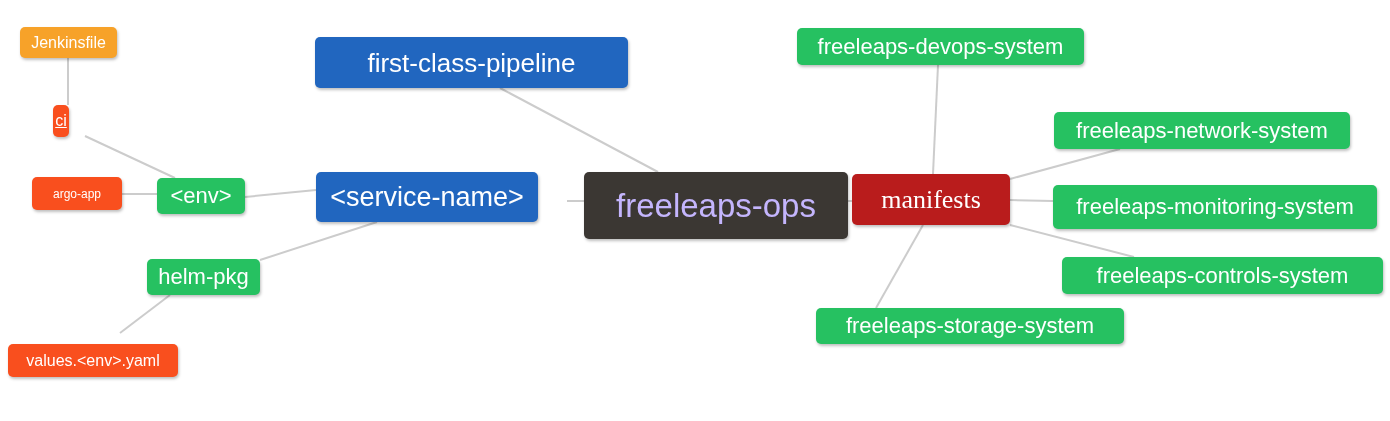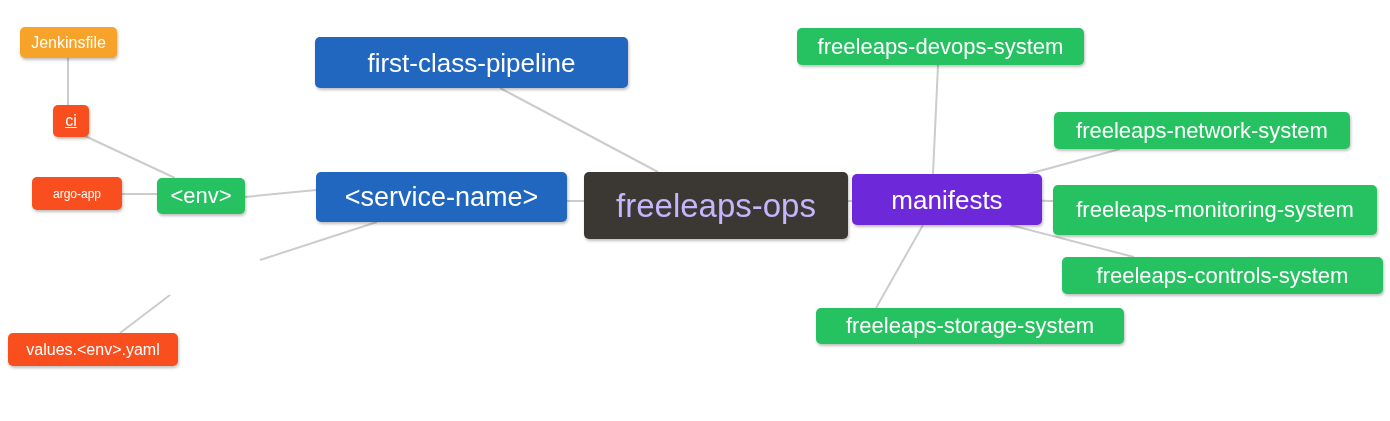--- a/index.html
+++ b/index.html
@@ -52,26 +52,27 @@
       <line x1="500" y1="88" x2="658" y2="172" stroke="#cccccc" stroke-width="2"></line>
       <line x1="567" y1="201" x2="584" y2="201" stroke="#cccccc" stroke-width="2"></line>
       <line x1="848" y1="201" x2="852" y2="201" stroke="#cccccc" stroke-width="2"></line>
       <line x1="933" y1="174" x2="938" y2="65" stroke="#cccccc" stroke-width="2"></line>
       <line x1="1010" y1="179" x2="1120" y2="149" stroke="#cccccc" stroke-width="2"></line>
       <line x1="1010" y1="200" x2="1053" y2="201" stroke="#cccccc" stroke-width="2"></line>
       <line x1="1010" y1="225" x2="1134" y2="257" stroke="#cccccc" stroke-width="2"></line>
       <line x1="923" y1="225" x2="876" y2="308" stroke="#cccccc" stroke-width="2"></line>
     </svg>
 <div class="node" style="left: 20px; top: 27px; width: 97px; height: 31px; font-size: 16px; background: rgb(247, 162, 41); color: rgb(255, 255, 255);">Jenkinsfile</div>
-    <div class="node" style="left: 53px; top: 105px; width: 36px; height: 32px; font-size: 16px; background: rgb(249, 79, 30); color: rgb(255, 255, 255); text-decoration: underline;">ci</div>
+    <div class="node" style="left: 53px; top: 105px; width: 16px; height: 32px; font-size: 16px; background: rgb(249, 79, 30); color: rgb(255, 255, 255); text-decoration: underline;">ci</div>
     <div class="node" style="left: 32px; top: 177px; width: 90px; height: 33px; font-size: 12px; background: rgb(249, 79, 30); color: rgb(255, 255, 255);">argo-app</div>
     <div class="node" style="left: 157px; top: 178px; width: 88px; height: 36px; font-size: 22px; background: rgb(38, 193, 97); color: rgb(255, 255, 255); text-align: center;">&lt;env&gt;</div>
-    <div class="node" style="left: 8px; top: 333px; width: 170px; height: 33px; font-size: 16px; background: rgb(249, 79, 30); color: rgb(255, 255, 255);">values.&lt;env&gt;.yaml</div>
+    <div class="node" style="left: 147px; top: 259px; width: 113px; height: 36px; font-size: 22px; background: rgb(38, 193, 97); color: rgb(255, 255, 255);">helm-pkg</div>
+    <div class="node" style="left: 8px; top: 344px; width: 170px; height: 33px; font-size: 16px; background: rgb(249, 79, 30); color: rgb(255, 255, 255);">values.&lt;env&gt;.yaml</div>
     <div class="node" style="left: 315px; top: 37px; width: 313px; height: 51px; font-size: 26px; background: rgb(33, 102, 191); color: rgb(255, 255, 255);">first-class-pipeline</div>
-    <div class="node" style="left: 316px; top: 172px; width: 251px; height: 50px; font-size: 27px; background: rgb(33, 102, 191); color: rgb(255, 255, 255);">&lt;service-name&gt;</div>
+    <div class="node" style="left: 316px; top: 172px; width: 222px; height: 50px; font-size: 27px; background: rgb(33, 102, 191); color: rgb(255, 255, 255);">&lt;service-name&gt;</div>
     <div class="node" style="left: 584px; top: 172px; width: 264px; height: 67px; font-size: 33px; background: rgb(59, 55, 51); color: #c4b5fd;">freeleaps-ops</div>
-    <div class="node" style="left: 852px; top: 174px; width: 190px; height: 51px; font-size: 26px; background: #6d28d9; color: rgb(255, 255, 255);">manifests</div>
+    <div class="node" style="left: 852px; top: 174px; width: 158px; height: 51px; font-size: 26px; background: #b91c1c; color: rgb(255, 255, 255); font-family: Liberation Serif, serif;">manifests</div>
     <div class="node" style="left: 1054px; top: 112px; width: 296px; height: 37px; font-size: 22px; background: rgb(38, 193, 97); color: rgb(255, 255, 255);">freeleaps-network-system</div>
     <div class="node" style="left: 797px; top: 28px; width: 287px; height: 37px; font-size: 22px; background: rgb(38, 193, 97); color: rgb(255, 255, 255);">freeleaps-devops-system</div>
-    <div class="node" style="left: 1053px; top: 185px; width: 324px; height: 50px; font-size: 22px; background: rgb(38, 193, 97); color: rgb(255, 255, 255);">freeleaps-monitoring-system</div>
+    <div class="node" style="left: 1053px; top: 185px; width: 324px; height: 44px; font-size: 22px; background: rgb(38, 193, 97); color: rgb(255, 255, 255);">freeleaps-monitoring-system</div>
     <div class="node" style="left: 1062px; top: 257px; width: 321px; height: 37px; font-size: 22px; background: rgb(38, 193, 97); color: rgb(255, 255, 255);">freeleaps-controls-system</div>
     <div class="node" style="left: 816px; top: 308px; width: 308px; height: 36px; font-size: 22px; background: rgb(38, 193, 97); color: rgb(255, 255, 255);">freeleaps-storage-system</div>
   </div>
 
 </body></html>

